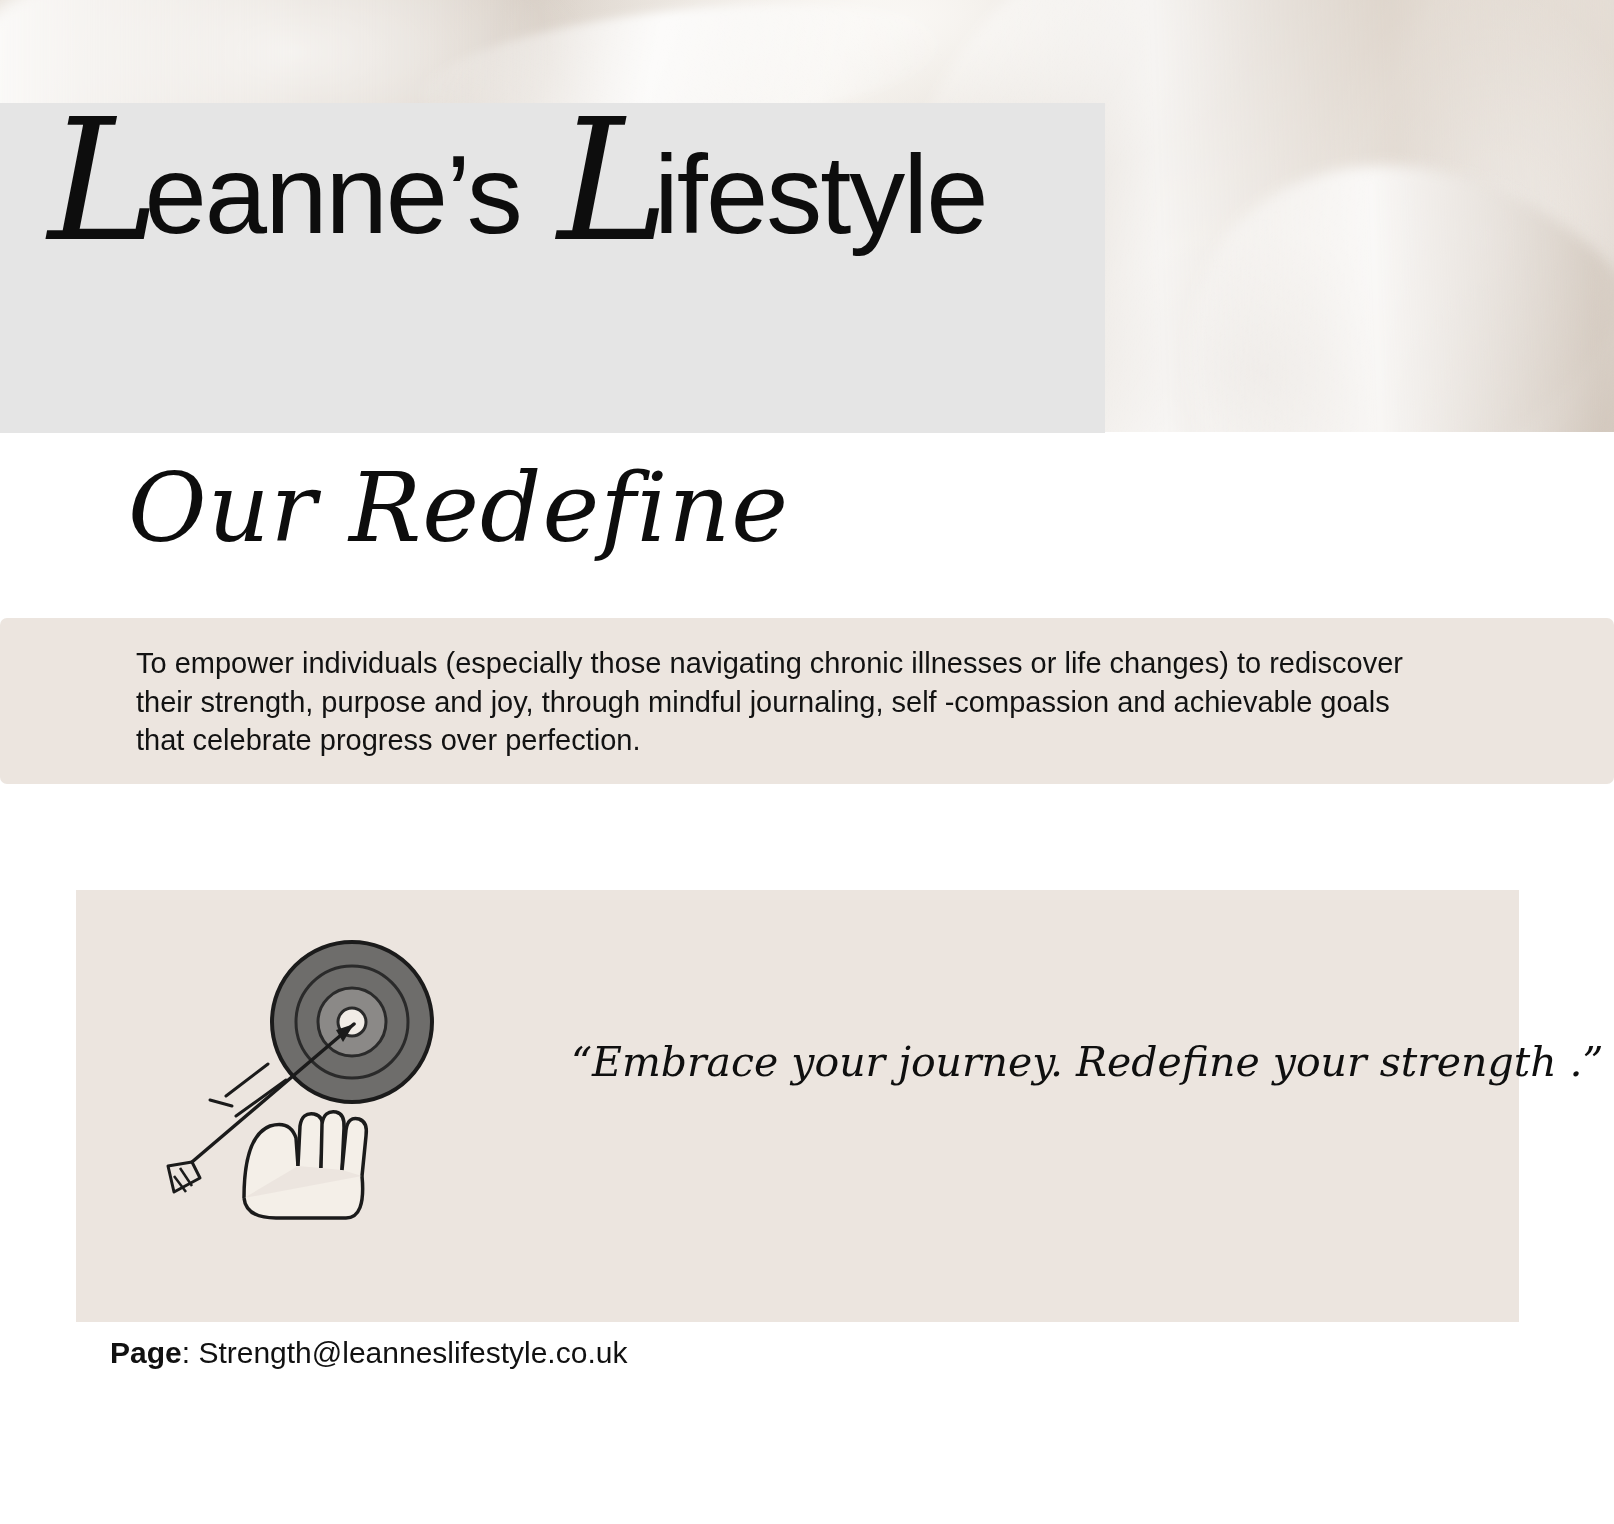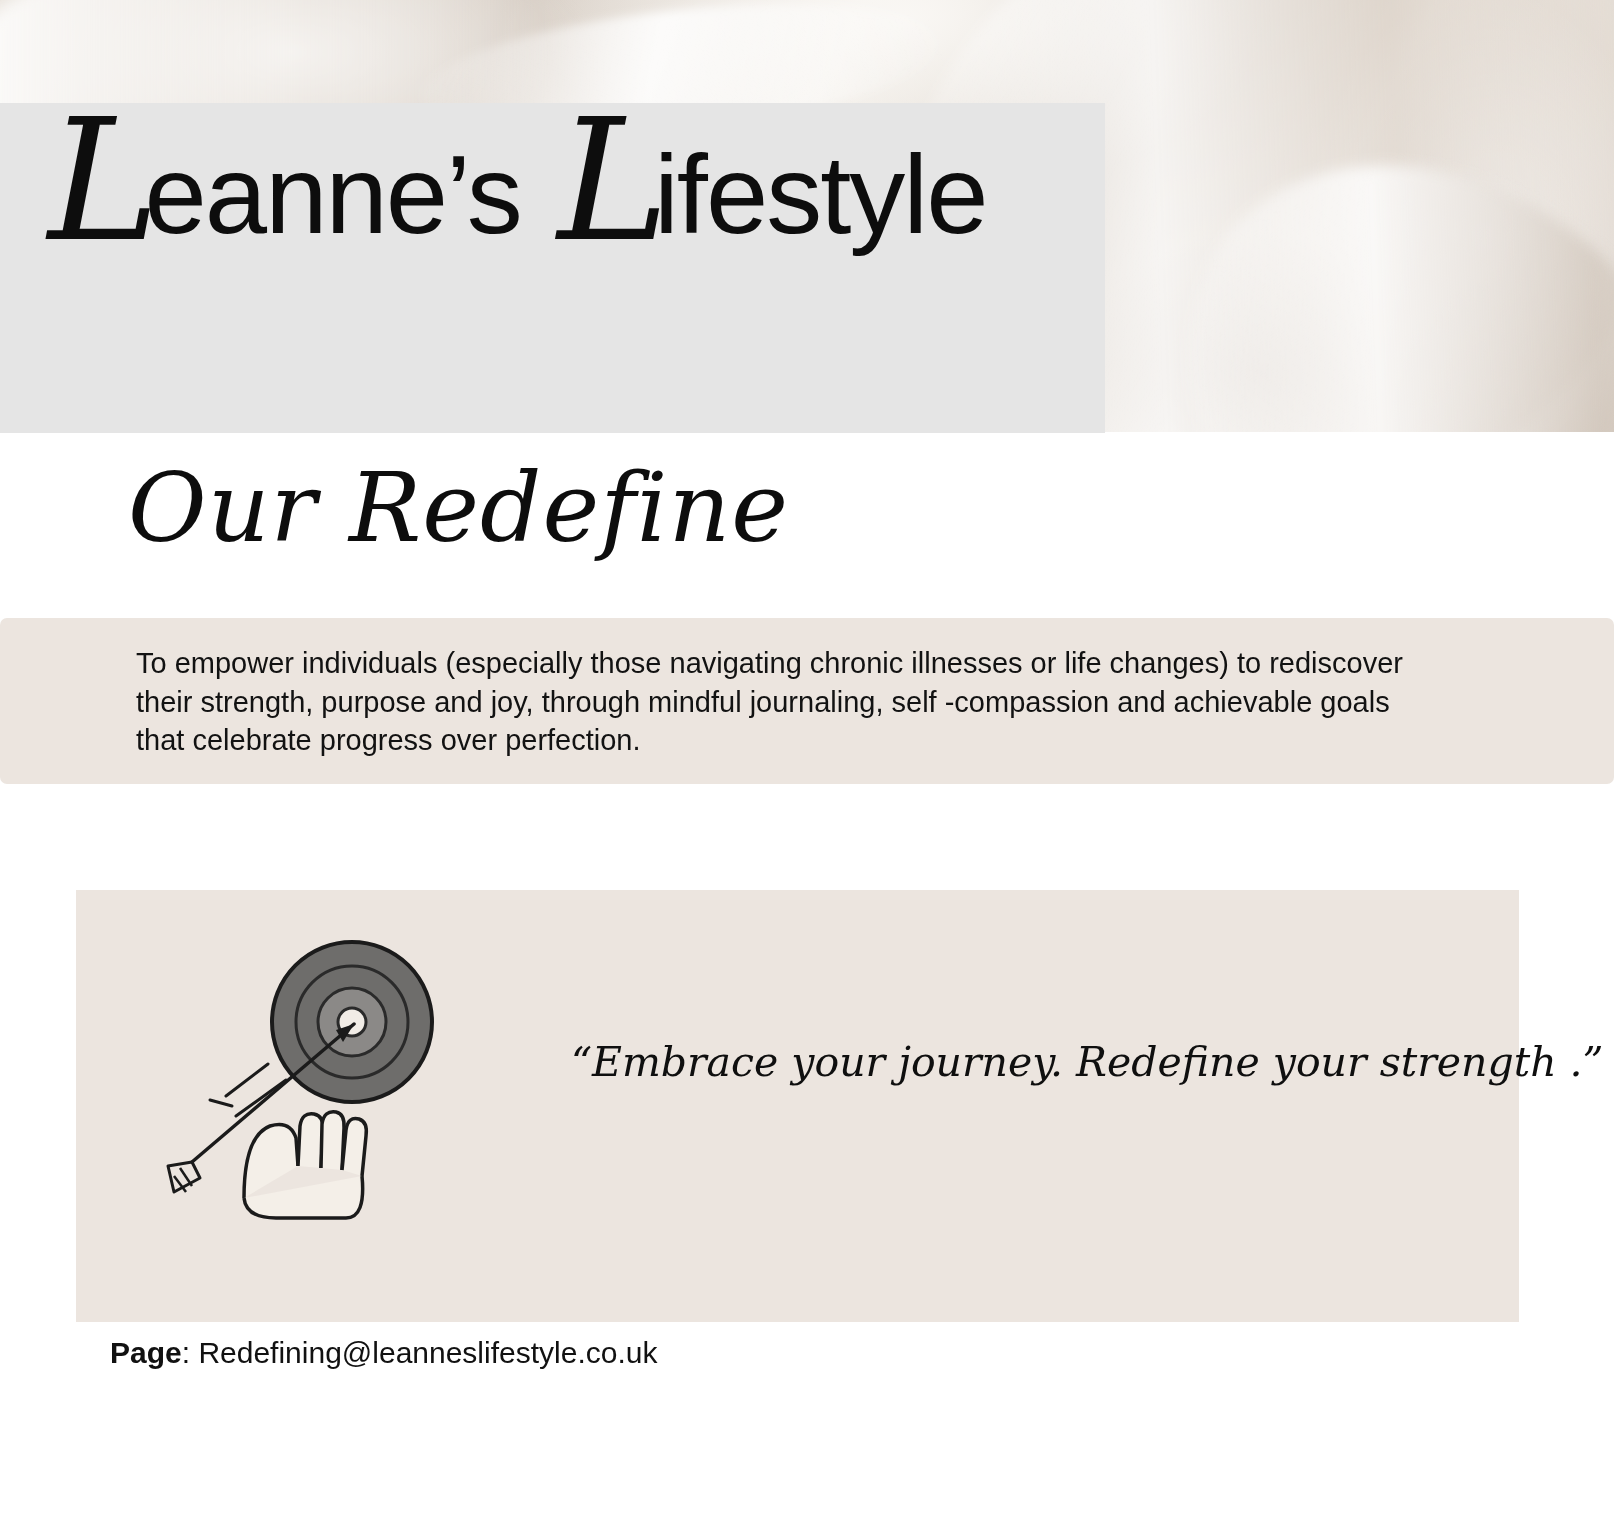--- a/index.html
+++ b/index.html
@@ -242,15 +242,15 @@
     <path d="M104 268 Q104 206 130 196 Q150 190 156 208 L158 236" fill="#f4efe8" stroke="#1b1b1b" stroke-width="3.5" stroke-linejoin="round"></path>
     <path d="M158 236 L160 196 Q162 182 174 184 Q184 186 183 200 L181 238" fill="#f4efe8" stroke="#1b1b1b" stroke-width="3.5" stroke-linejoin="round"></path>
     <path d="M181 238 L182 194 Q184 180 196 182 Q205 184 204 198 L202 240" fill="#f4efe8" stroke="#1b1b1b" stroke-width="3.5" stroke-linejoin="round"></path>
     <path d="M202 240 L206 200 Q208 186 219 189 Q228 192 226 206 L222 246" fill="#f4efe8" stroke="#1b1b1b" stroke-width="3.5" stroke-linejoin="round"></path>
     <path d="M104 268 Q106 288 136 288 L206 288 Q226 288 222 246" fill="#f4efe8" stroke="#1b1b1b" stroke-width="3.5" stroke-linejoin="round"></path>
   </svg>
 </div>
 
 <div class="contact">
   <div class="row">
-    <b>Page</b><span>: Redefining@leanneslifestyle.co.uk</span>
+    <b>Page</b><span>: Strength@leanneslifestyle.co.uk</span>
   </div>
 </div>
 
 </body></html>

